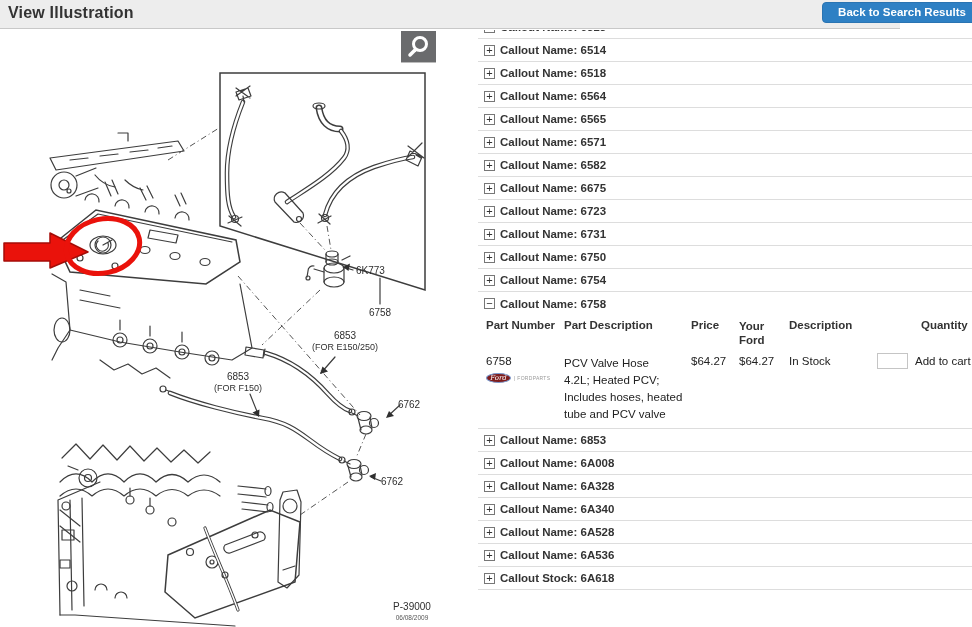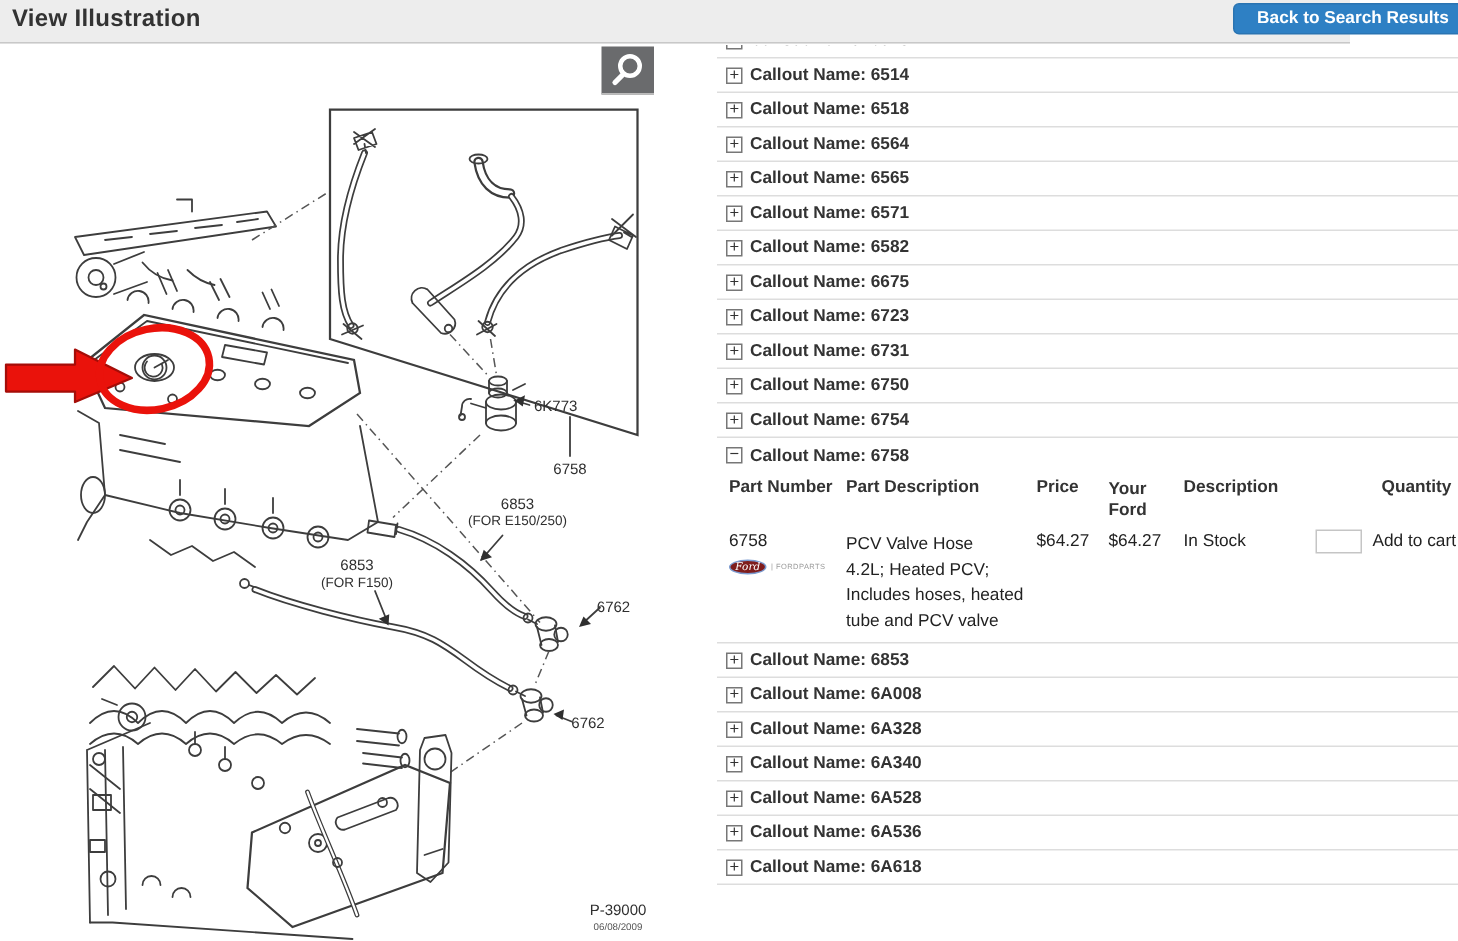--- a/index.html
+++ b/index.html
@@ -362,18 +362,18 @@
       <div class="crow">
         <span class="pbox">+</span>
         <span class="clabel">Callout Name: 6A528</span>
       </div>
       <div class="crow">
         <span class="pbox">+</span>
         <span class="clabel">Callout Name: 6A536</span>
       </div>
       <div class="crow">
         <span class="pbox">+</span>
-        <span class="clabel">Callout Name: 6A618</span>
+        <span class="clabel">Callout Stock: 6A618</span>
       </div>
 
     </div>
   </div>
 </div>
 
 </body></html>

